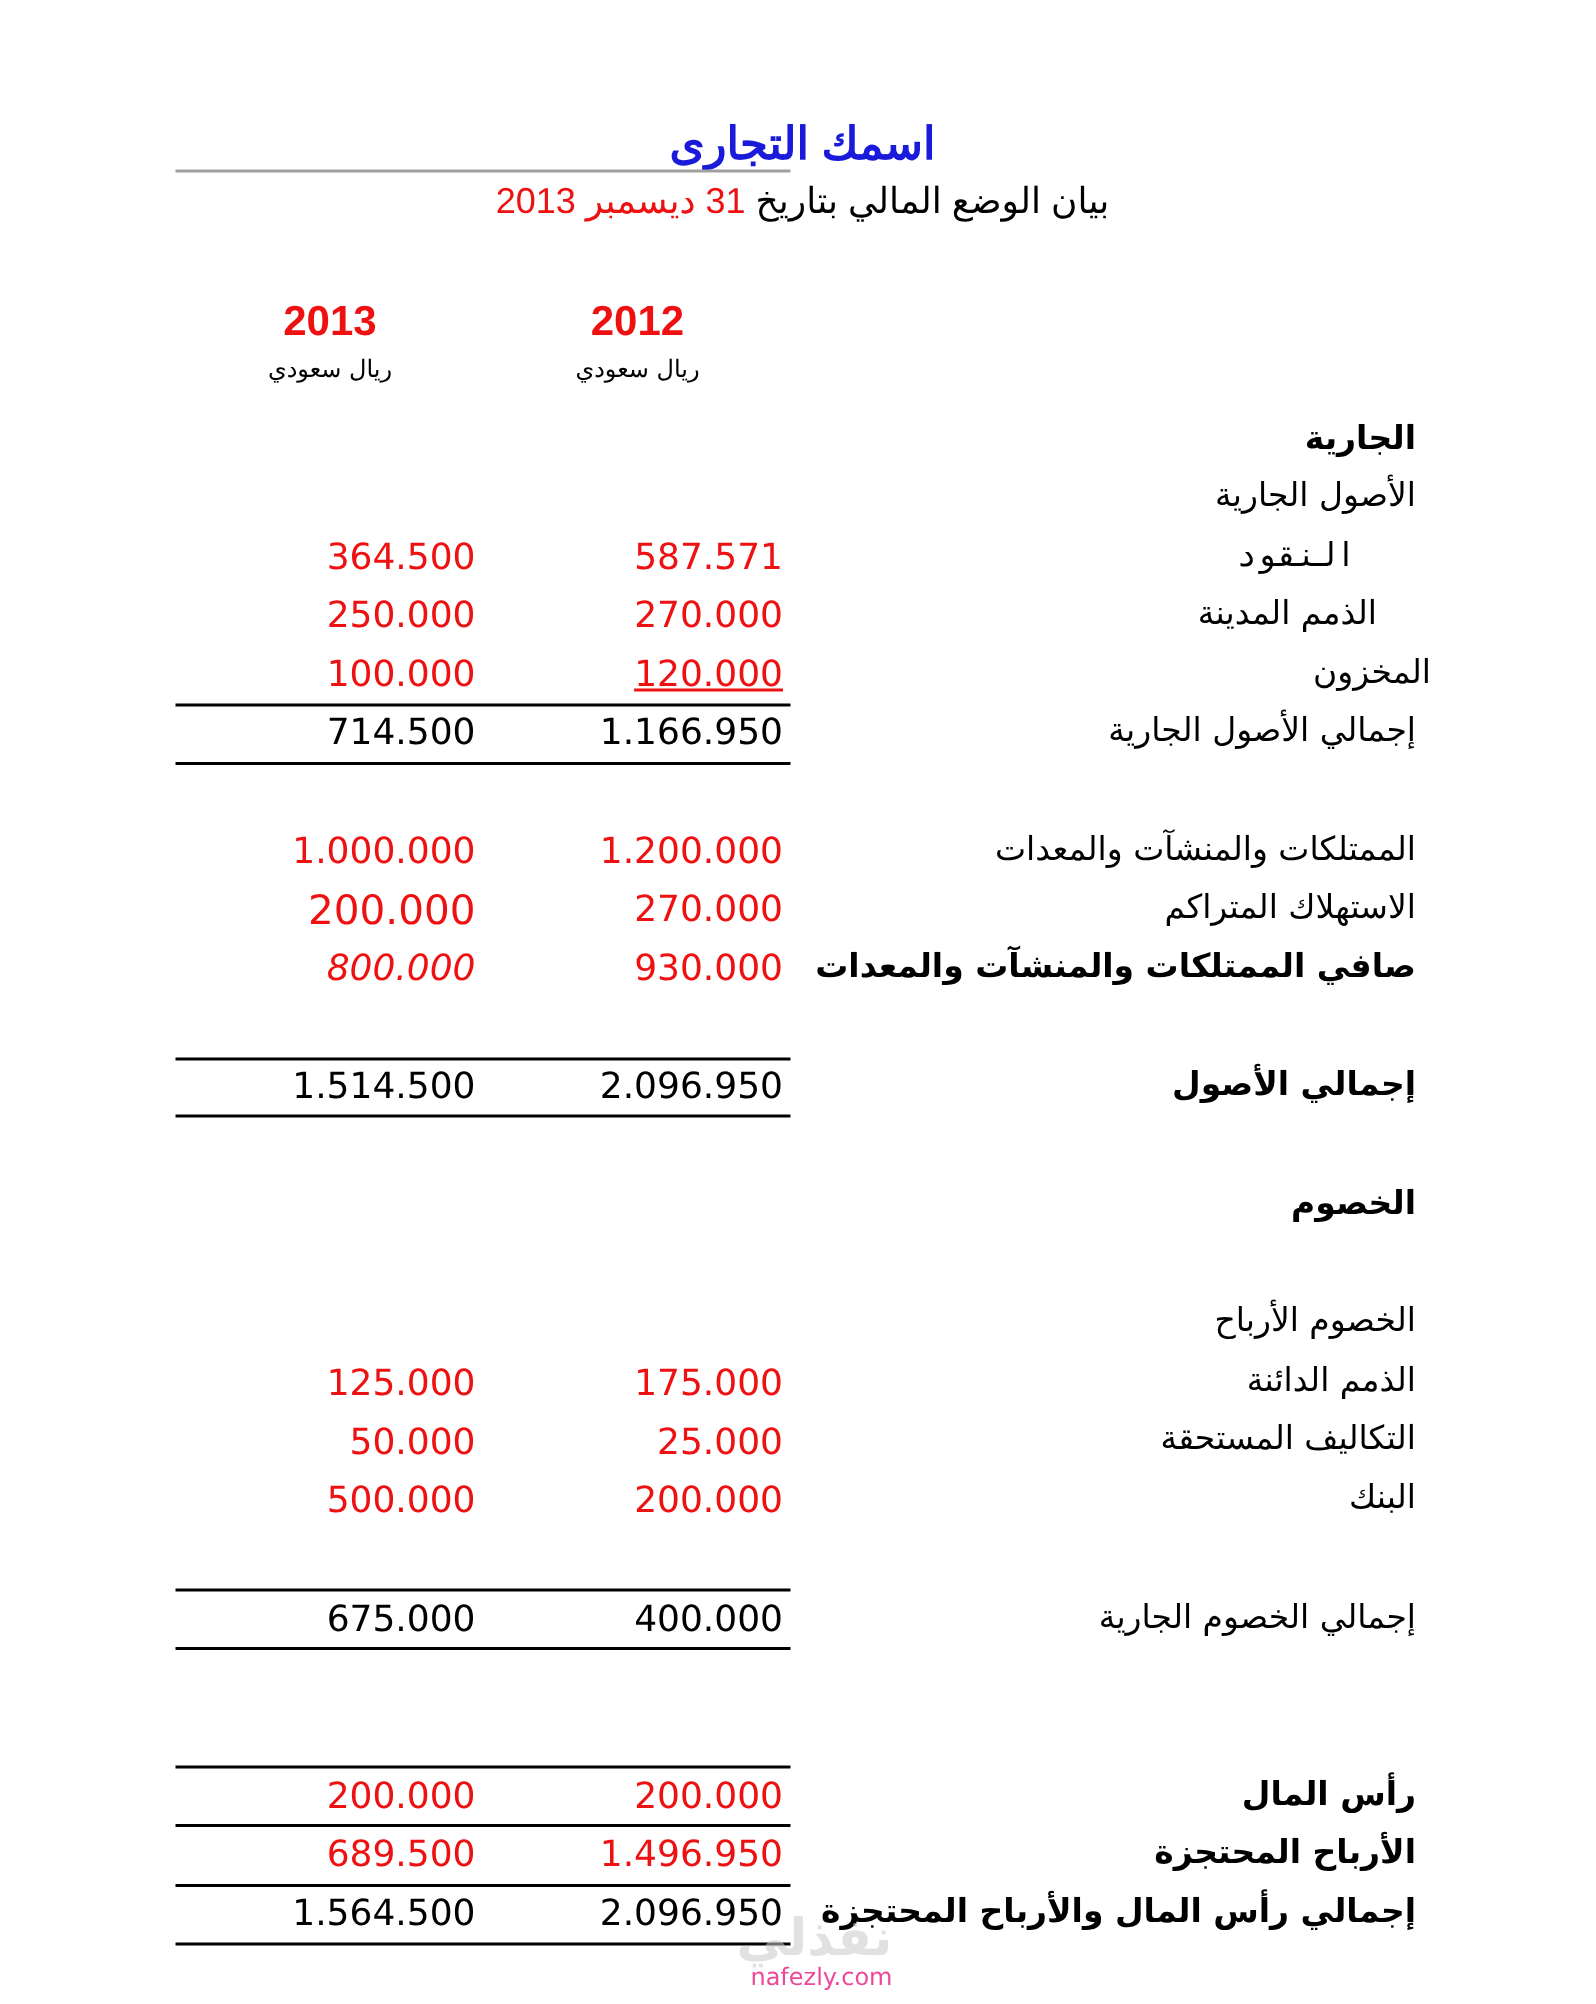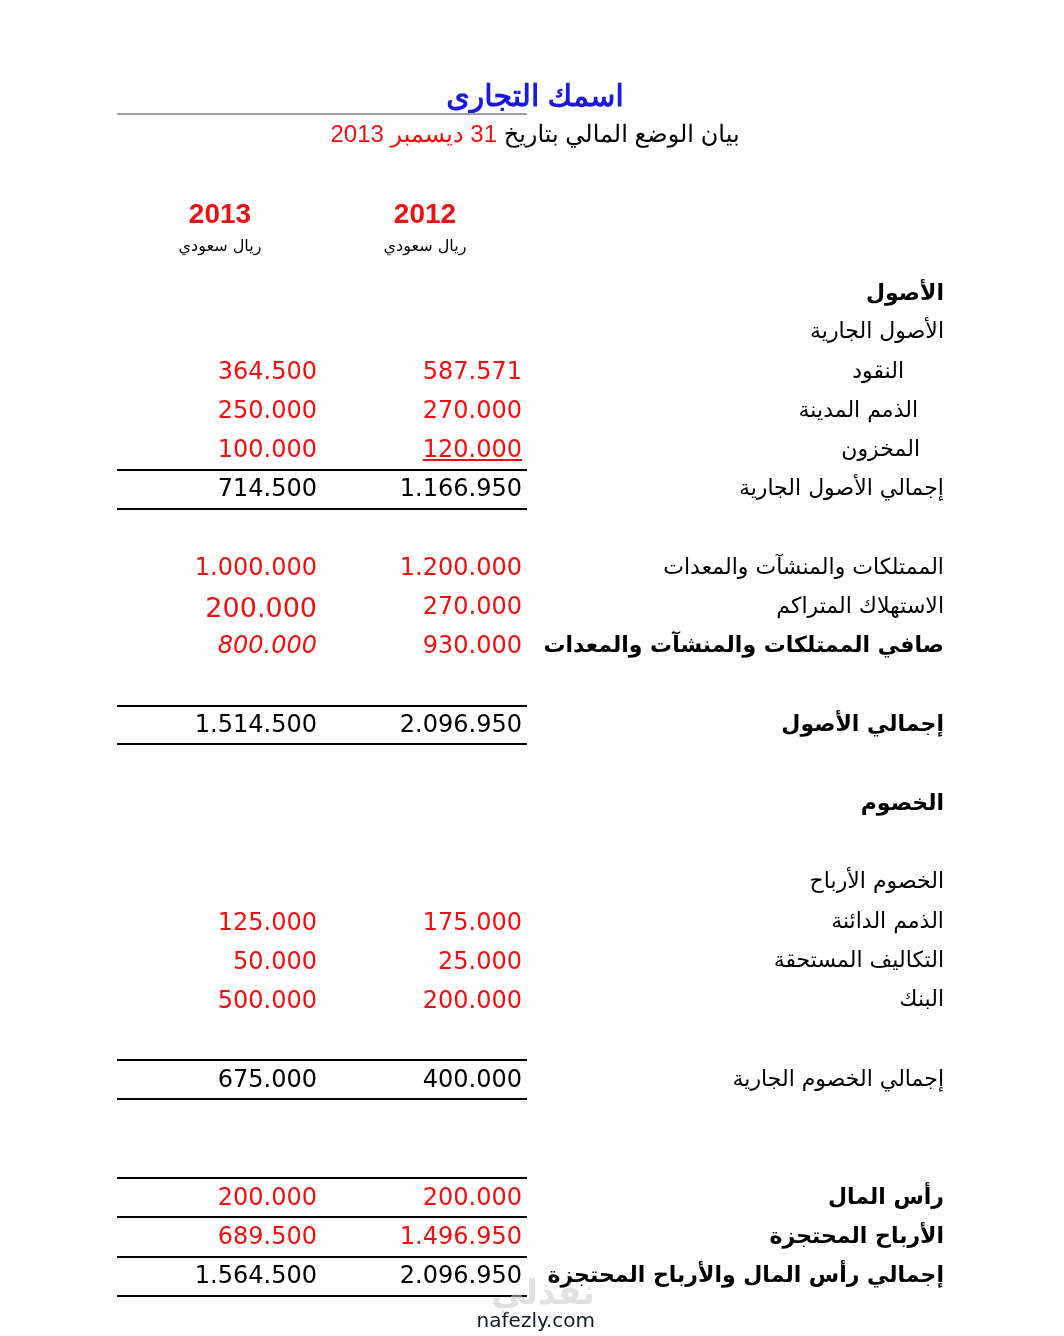--- a/index.html
+++ b/index.html
@@ -17,49 +17,49 @@
   .currency { font-size:16px; text-align:center; width:180px; direction:rtl; }
   .label { right:120px; font-size:22px; direction:rtl; text-align:right; white-space:nowrap; }
   .label.bold { font-weight:bold; }
   .num { font-size:24px; text-align:right; width:200px; }
   .c2012 { left:322px; }
   .c2013 { left:117px; }
   .red { color:#ee1111; }
   .rule { left:117px; width:410px; height:2px; background:#000; }
   .watermark { left:465px; top:1272px; width:130px; text-align:right; color:#c9c9c9; }
   .watermark .big { font-size:34px; font-weight:bold; letter-spacing:4px; opacity:0.55; }
-  .watermark .small { font-size:20px; margin-top:-4px; color:#0f172a; }
+  .watermark .small { font-size:16px; margin-top:-4px; color:#ec4899; }
 </style>
 </head>
 <body>
 
 <div class="abs title" style="left:0;width:1070px;">اسمك التجارى</div>
 <div class="abs title-rule"></div>
 <div class="abs subtitle">
   <span>بيان الوضع المالي بتاريخ</span>
   <span class="red">31 ديسمبر 2013</span>
 </div>
 
 <div class="abs year" style="left:345px;top:198px;">2012</div>
 <div class="abs year" style="left:140px;top:198px;">2013</div>
 <div class="abs currency" style="left:335px;top:236px;">ريال سعودي</div>
 <div class="abs currency" style="left:130px;top:236px;">ريال سعودي</div>
 
-<div class="abs label bold" style="top:280px;">الأصول</div>
+<div class="abs label bold" style="top:280px;">الجارية</div>
 <div class="abs label" style="top:318px;">الأصول الجارية</div>
 
-<div class="abs label" style="top:358px;right:160px;">النقود</div>
+<div class="abs label" style="top:358px;right:160px;font-family:Liberation Mono, monospace;">النقود</div>
 <div class="abs num red c2012" style="top:357px;">587.571</div>
 <div class="abs num red c2013" style="top:357px;">364.500</div>
 
 <div class="abs label" style="top:397px;right:146px;">الذمم المدينة</div>
 <div class="abs num red c2012" style="top:396px;">270.000</div>
 <div class="abs num red c2013" style="top:396px;">250.000</div>
 
-<div class="abs label" style="top:436px;right:144px;">المخزون</div>
+<div class="abs label" style="top:436px;right:110px;">المخزون</div>
 <div class="abs num red c2012" style="top:435px;text-decoration:underline;">120.000</div>
 <div class="abs num red c2013" style="top:435px;">100.000</div>
 
 <div class="abs rule" style="top:469px;"></div>
 <div class="abs label" style="top:475px;">إجمالي الأصول الجارية</div>
 <div class="abs num c2012" style="top:474px;">1.166.950</div>
 <div class="abs num c2013" style="top:474px;">714.500</div>
 <div class="abs rule" style="top:508px;"></div>
 
 <div class="abs label" style="top:554px;">الممتلكات والمنشآت والمعدات</div>

